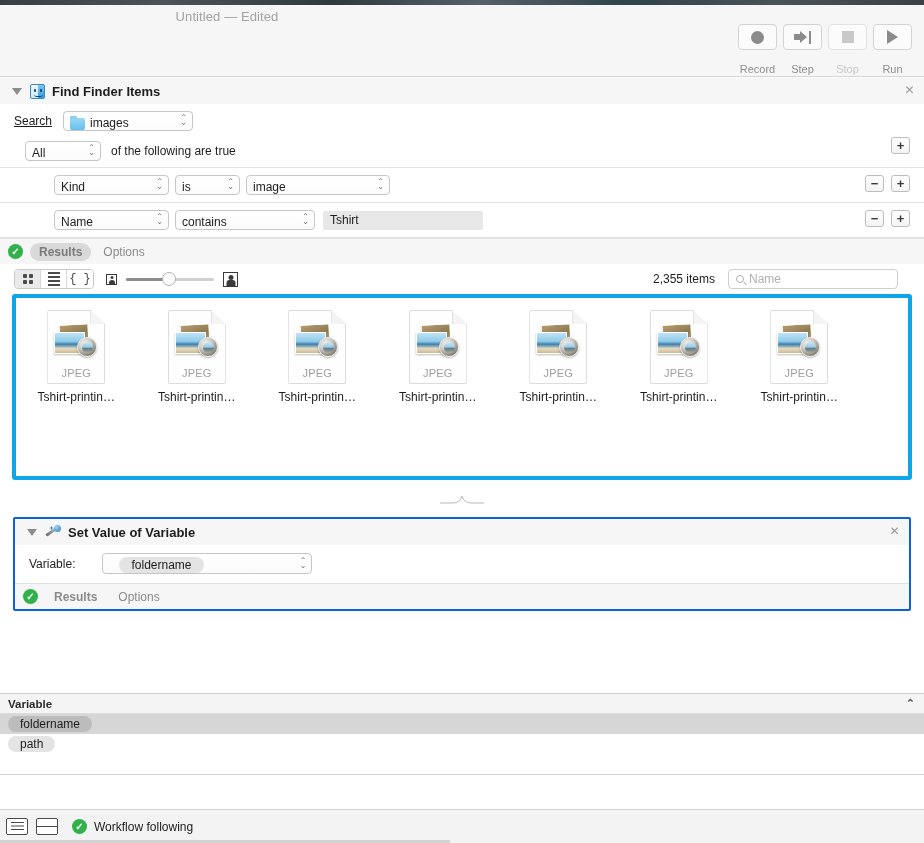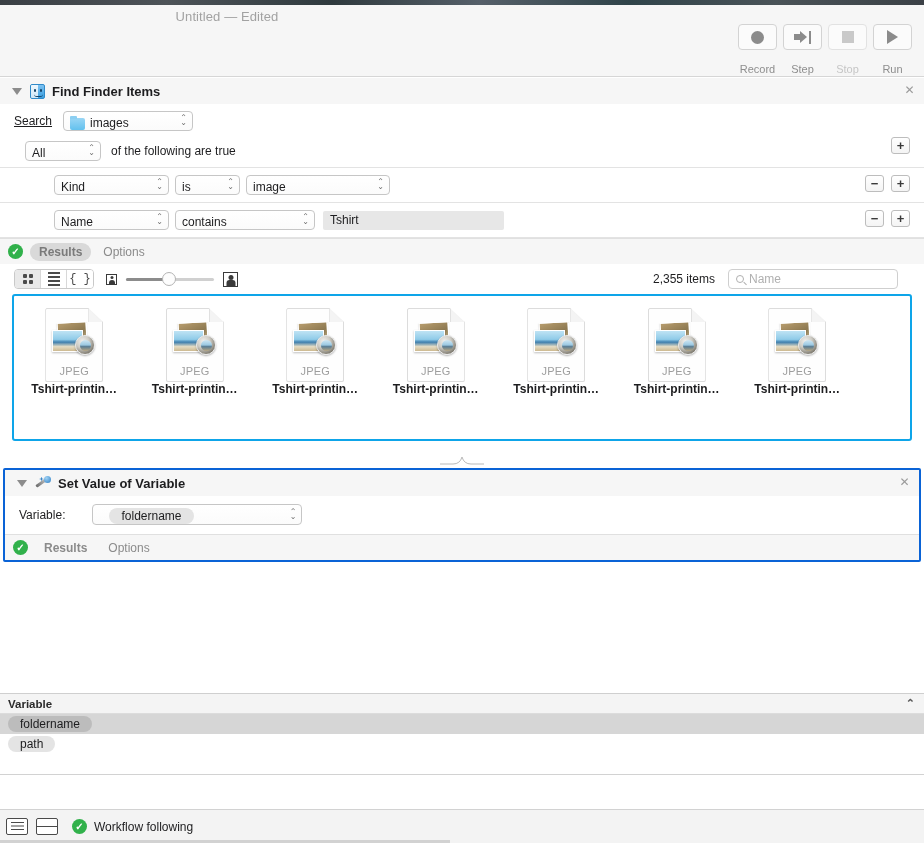--- a/index.html
+++ b/index.html
@@ -238,22 +238,22 @@
     width: 8px; height: 8px; border: 1.3px solid #b0b0b0; border-radius: 50%;
     position: relative; flex: none;
   }
   .mag::after {
     content: ""; position: absolute; right: -3.5px; bottom: -2.5px;
     width: 4px; height: 1.3px; background: #b0b0b0; transform: rotate(45deg);
   }
 
   
   .res-panel {
-    margin: 0 12px 8px 12px; border: 2px solid #0ea5e9; border-radius: 3px;
-    background: #fff; height: 147px; overflow: hidden;
+    margin: 0 12px 8px 12px; border: 4px solid #0ea5e9; border-radius: 3px;
+    background: #fff; height: 186px; overflow: hidden;
   }
   .res-grid { display: flex; padding: 12px 0 0 0; }
   .res-cell { width: 120.5px; display: flex; flex-direction: column; align-items: center; }
   .jpeg-ico { width: 58px; height: 74px; position: relative; }
   .jpeg-page {
     position: absolute; inset: 0; background: #fefefe;
     border: 1px solid #dcdcdc; border-radius: 2px;
     clip-path: polygon(0 0, 74% 0, 100% 19%, 100% 100%, 0 100%);
     box-shadow: 0 1px 1px rgba(0,0,0,.06);
   }
@@ -281,36 +281,36 @@
   }
   .loupe::after {
     content: ""; position: absolute; left: 4px; top: 4px; width: 11px; height: 11px;
     border-radius: 50%;
     background: linear-gradient(180deg,#cfe7f3 0%,#9cc9e2 45%,#5b7d93 60%,#b9a884 100%);
   }
   .jpeg-label {
     position: absolute; bottom: 5px; left: 0; width: 100%; text-align: center;
     font-size: 11px; color: #9e9e9e; letter-spacing: .2px;
   }
-  .res-name { margin-top: 0; font-size: 12px; color: #1d1d1f; font-weight: bold; }
+  .res-name { margin-top: 6px; font-size: 12px; color: #1d1d1f; }
 
   
   .connector {
     position: relative; height: 16px; background: #ffffff;
   }
   .notch {
     position: absolute; left: 50%; transform: translateX(-50%); bottom: 0;
     width: 44px; height: 16px;
   }
   .notch svg { display: block; }
 
   
   .action.selected {
     border: 2px solid #0a63d6; border-radius: 2px;
-    margin: 3px; background: #c2410c;
+    margin: 13px; background: #c2410c;
   }
 
   
   .var-panel {
     position: absolute; top: 693px; left: 0; width: 924px; height: 82px;
     background: #fff; border-top: 1px solid #cfcfcf;
   }
   .var-header {
     height: 20px; background: #f4f4f4; border-bottom: 1px solid #dcdcdc;
     display: flex; align-items: center; padding: 0 8px;
@@ -485,21 +485,21 @@
                 <i>⌄</i>
               </span>
           </div>
           <div class="popup" style="width:140px; margin-left:6px;">
             <span>contains</span>
             <span class="chev">
                 <i>⌃</i>
                 <i>⌄</i>
               </span>
           </div>
-          <div class="text-field" style="width:181px; margin-left:8px;">
+          <div class="text-field" style="width:160px; margin-left:8px;">
             <span>Tshirt</span>
           </div>
           <div class="pm-btn" style="position:absolute; right:40px; top:7px;">−</div>
           <div class="pm-btn" style="position:absolute; right:14px; top:7px;">+</div>
         </div>
 
         <div class="rule-sep"></div>
 
         <div class="results-bar">
           <div class="check-badge">✓</div>

